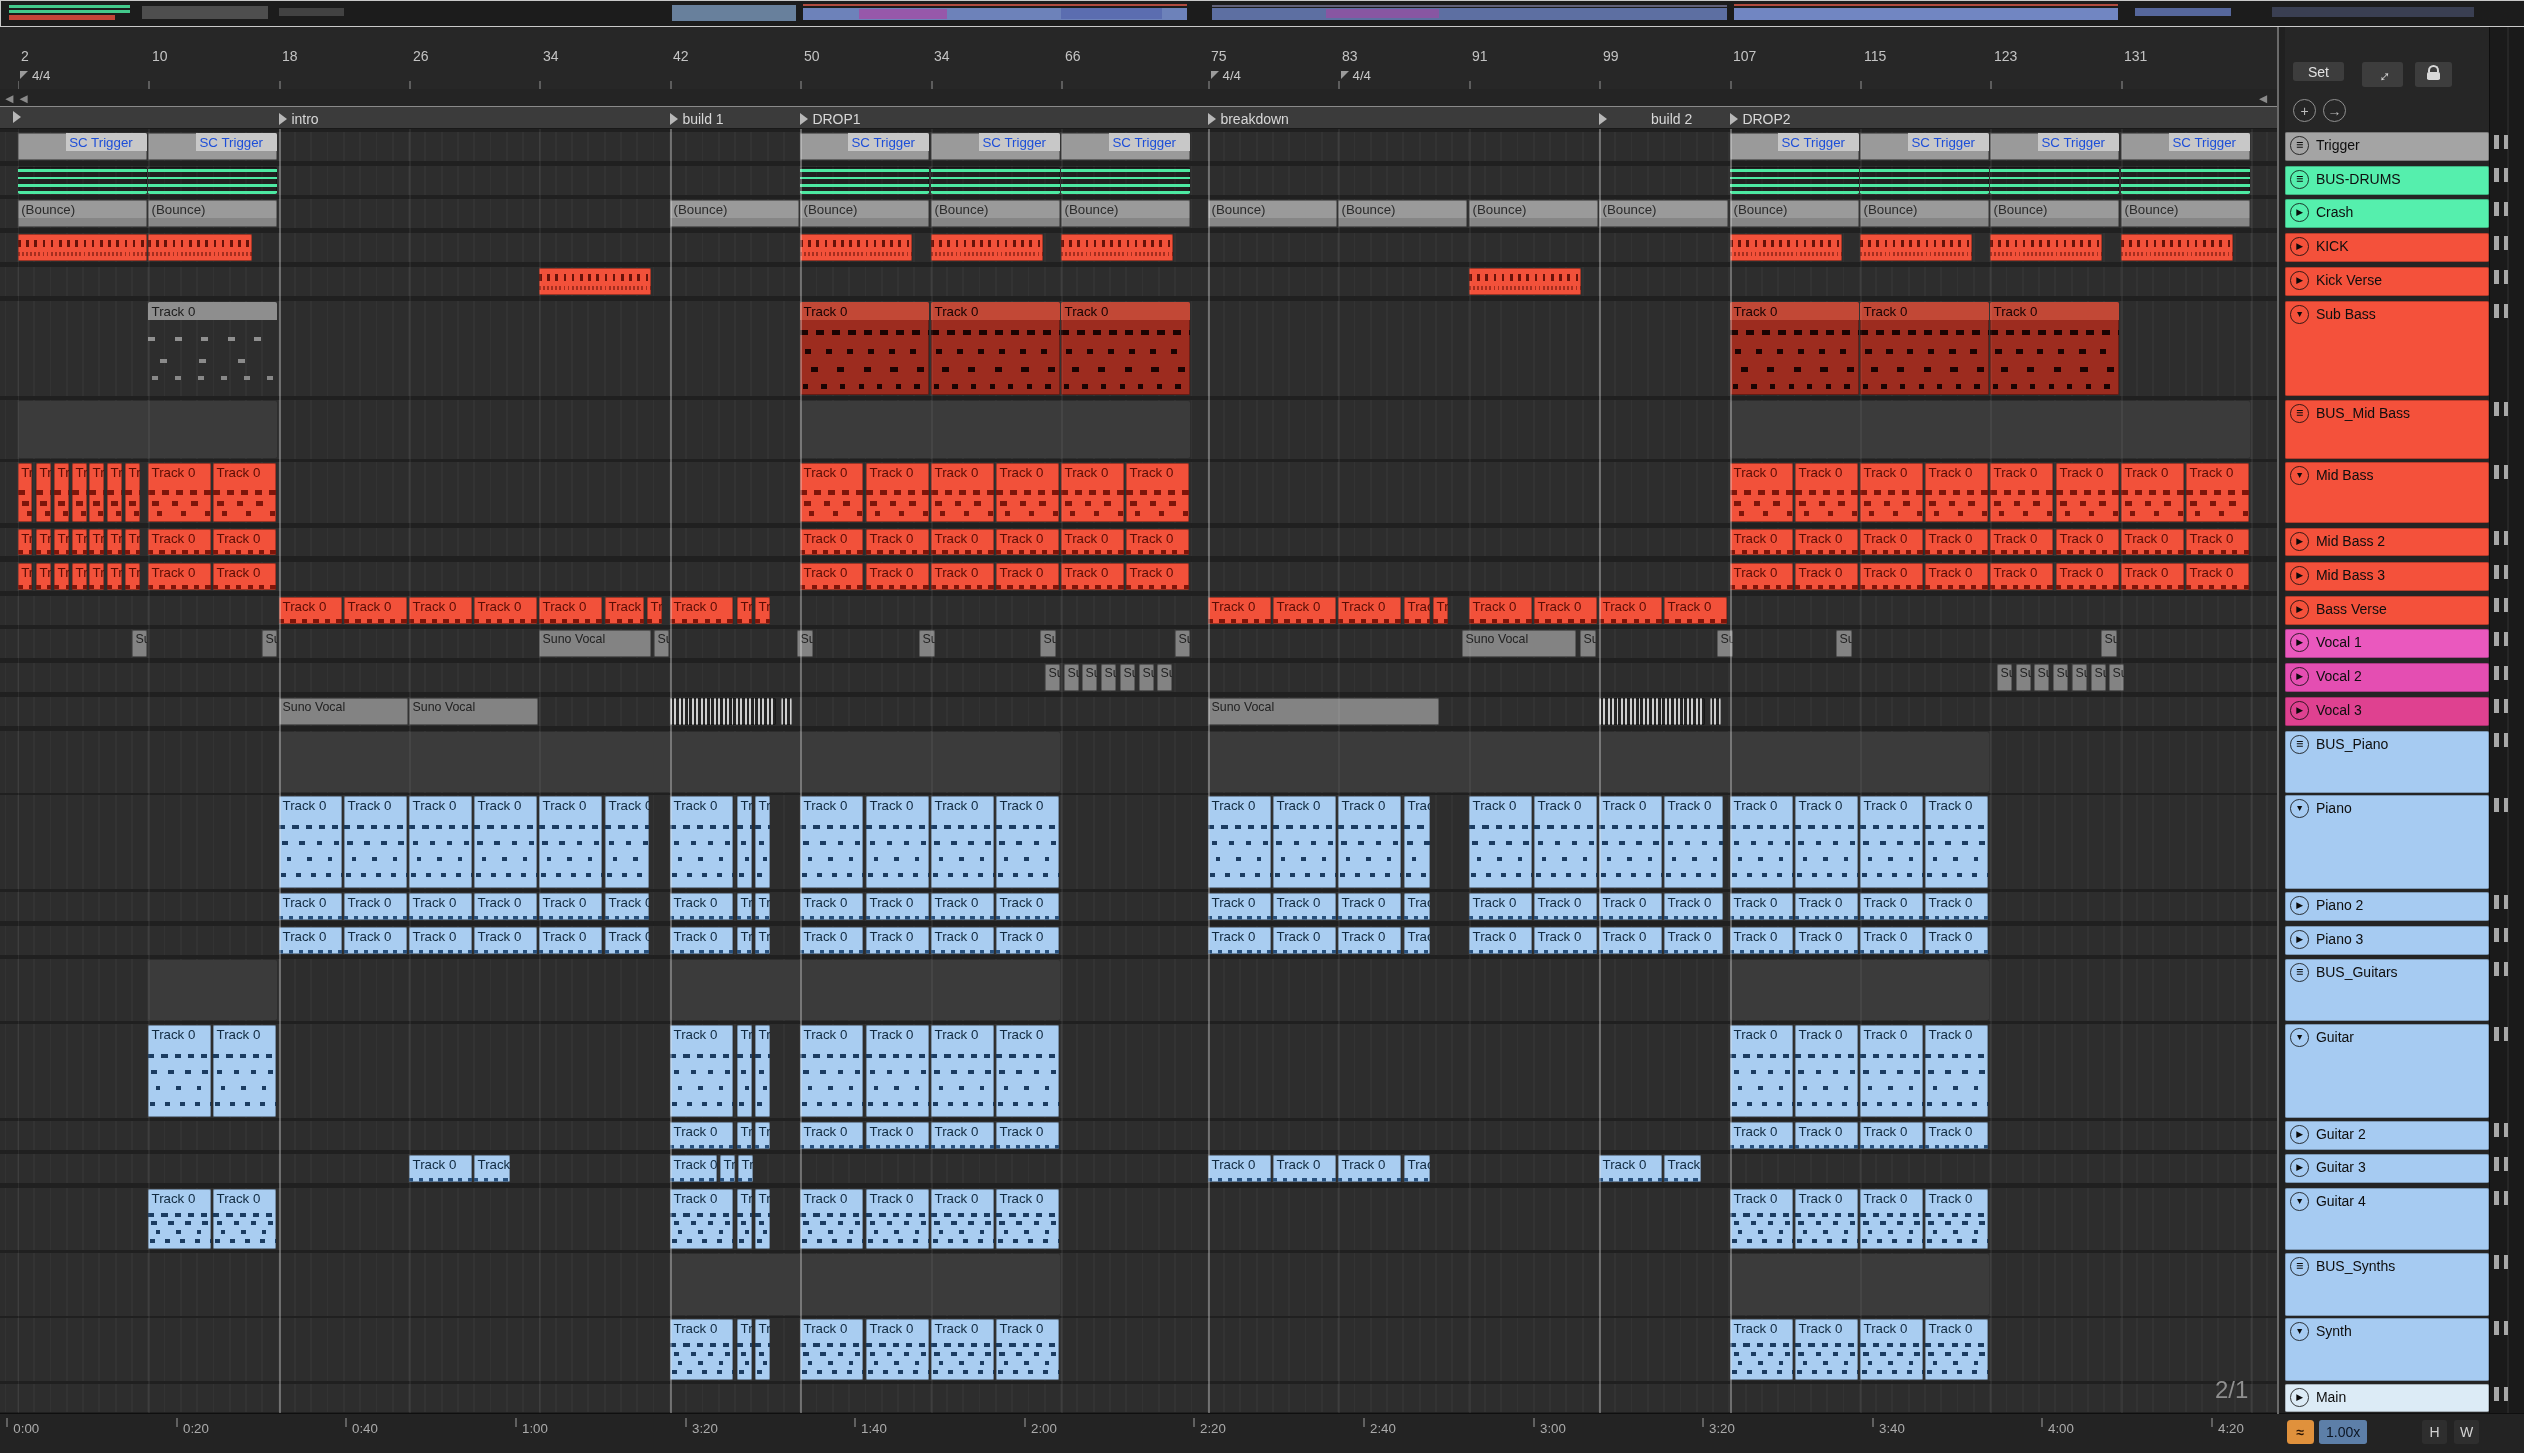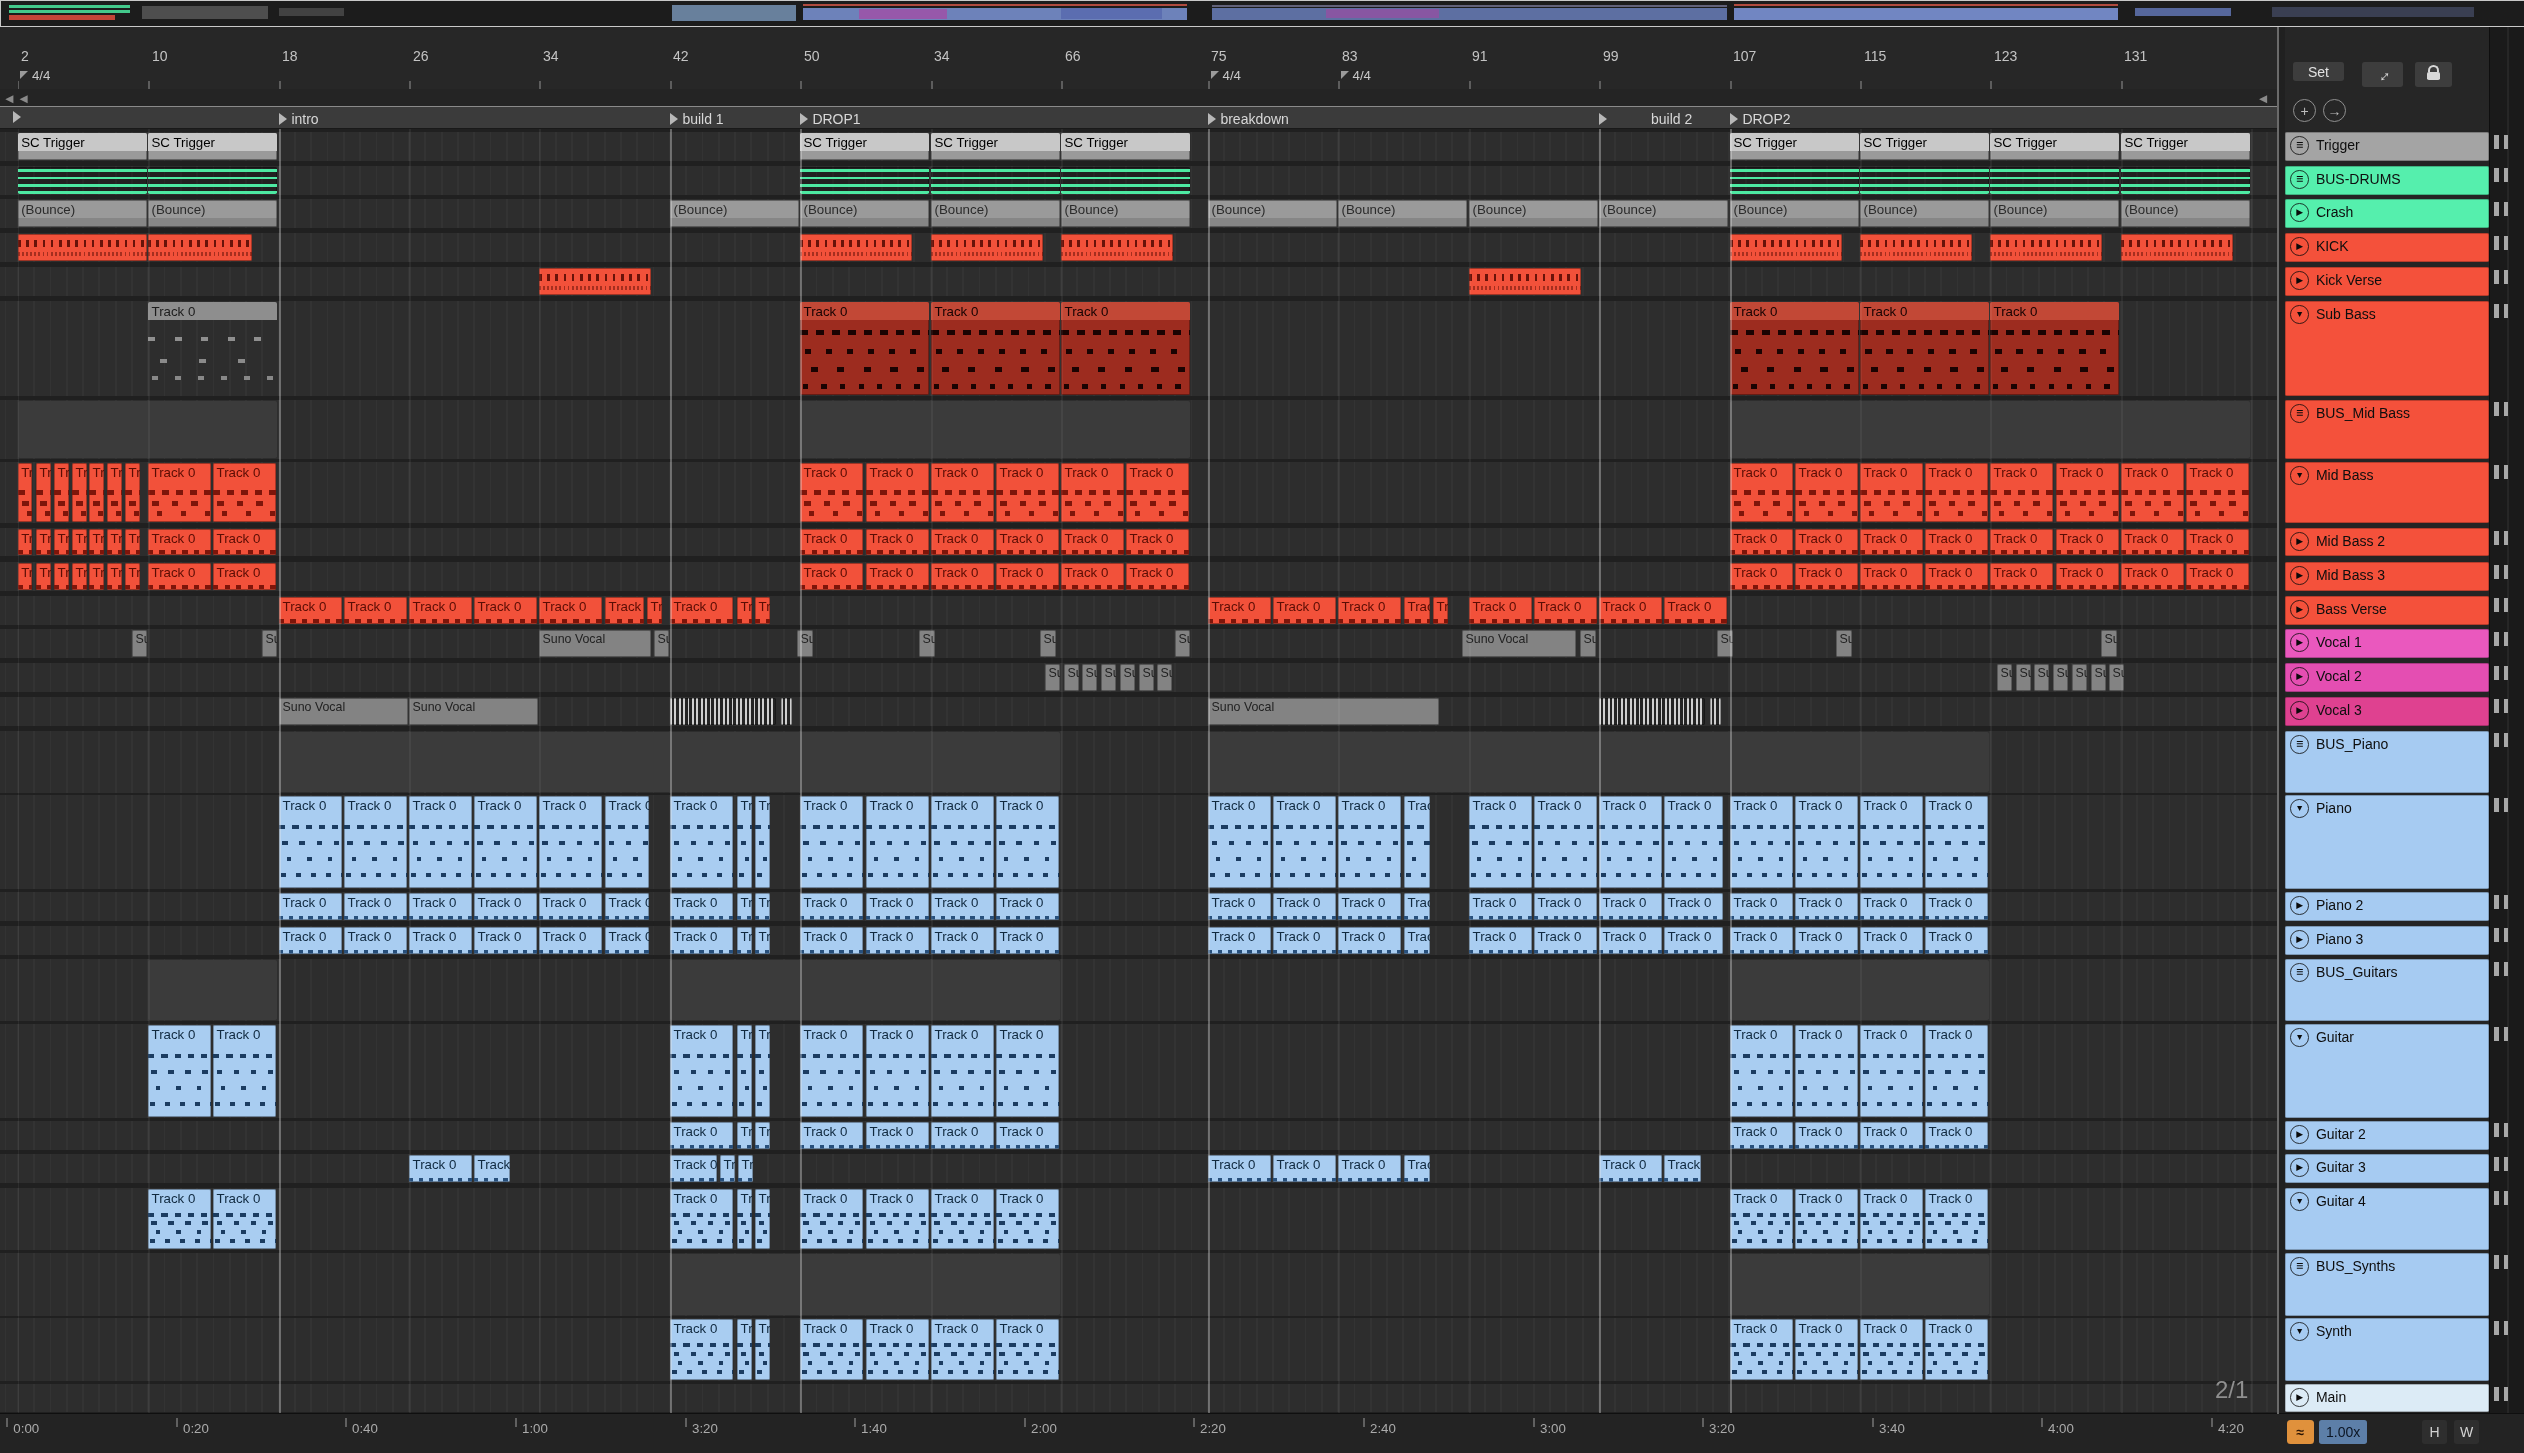--- a/index.html
+++ b/index.html
@@ -36,21 +36,21 @@
   .sline{position:absolute;top:106px;height:1307px;width:1.8px;background:rgba(235,235,235,.30);}
   #arr-edge{position:absolute;left:2277px;top:26.6px;width:1.8px;height:1387px;background:#6a6a6a;z-index:7;}
 
   
   .clip{position:absolute;top:0.9px;bottom:0.9px;border-radius:1.8px;overflow:hidden;
         box-shadow:inset 0 0 0 0.9px rgba(0,0,0,.35);}
   .clip .lbl{position:relative;z-index:2;display:block;font-size:13.3px;line-height:17px;padding:0.9px 3.5px 0;white-space:nowrap;}
   .clip .body{position:absolute;left:0;right:0;top:17.7px;bottom:0;background-repeat:no-repeat;}
 
   .c-sc{background:#9a9a9a;}
-  .c-sc .lbl{background:#c8c8c8;color:#000000;}
+  .c-sc .lbl{background:#c8c8c8;color:#1d4ed8;margin-left:48px;}
 
   .c-green{background:rgba(0,0,0,.25);}
   .c-green .body{top:0;background-image:repeating-linear-gradient(180deg,#4de9a2 0 2.7px,transparent 2.7px 7.5px);
                  background-size:100% 26px;background-position:0 1.8px;}
 
   .c-bounce{background:linear-gradient(180deg,#9a9a9a 0 17.7px,#868686 17.7px);}
   .c-bounce .lbl{color:#2b2b2b;}
 
   .c-kick{background:#f2513a;}
   .c-kick .body{top:0;

